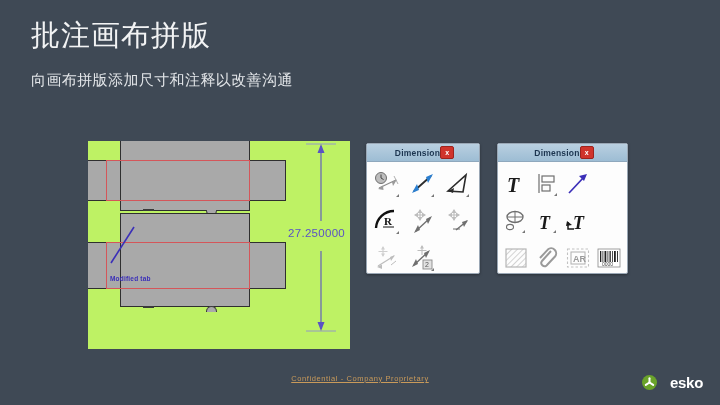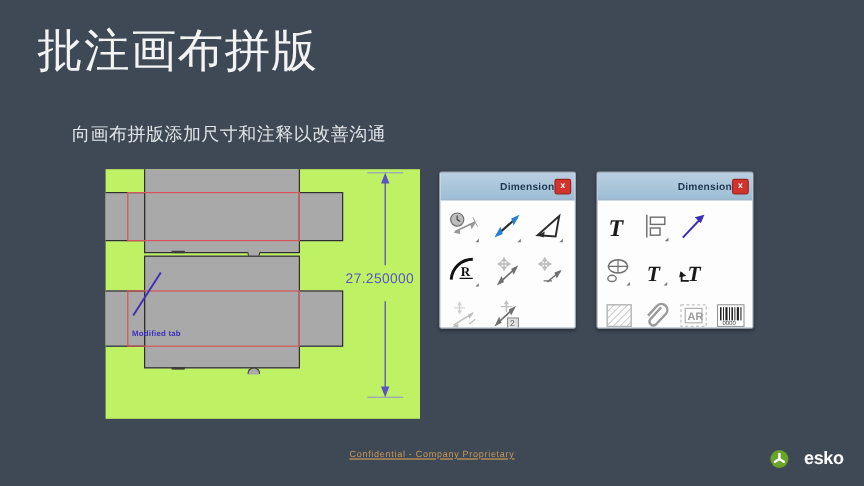--- a/index.html
+++ b/index.html
@@ -7,31 +7,29 @@
     width:720px;height:405px;overflow:hidden;
     background:#3f4955;
     font-family:"Liberation Sans","DejaVu Sans",sans-serif;
     position:relative;
   }
   #slide{position:absolute;inset:0;}
 
   
   .slide-title{
     position:absolute;left:31px;top:15px;
-    font-size:38px;line-height:40px;
+    font-size:29px;line-height:40px;
     color:#f2f3f4;font-weight:400;letter-spacing:1px;
     white-space:nowrap;
-    margin-top:8px;
   }
   .slide-subtitle{
-    position:absolute;left:31px;top:102px;
+    position:absolute;left:31px;top:69px;
     font-size:15px;line-height:22px;
     color:#e2e5e8;font-weight:400;letter-spacing:.4px;
     white-space:nowrap;
-    margin-left:29px;
   }
 
   
   .artwork{
     position:absolute;left:88px;top:141px;width:262px;height:208px;
     background:#bef264;overflow:hidden;
   }
   .panel{position:absolute;background:#a9a9a9;border:1px solid #2f2f2f;box-sizing:border-box;}
   .redbox{position:absolute;border:1.6px solid #d4565a;box-sizing:border-box;background:transparent;}
   .nick{position:absolute;background:#3a3a3a;height:2px;}
@@ -52,24 +50,24 @@
   }
 
   
   .palette{
     position:absolute;background:#fdfdfd;
     border:1px solid #9aa7b5;border-radius:2px;
     box-shadow:0 1px 3px rgba(0,0,0,.35);
     box-sizing:border-box;overflow:hidden;
   }
   .palette-title{
-    height:23px;
+    height:18px;
     background:linear-gradient(180deg,#b9cfe0 0%,#9dbdd4 100%);
     border-bottom:1px solid #8fa8bd;
-    display:flex;align-items:center;justify-content:flex-end;
+    display:flex;align-items:center;justify-content:center;
     padding:0 3px 0 6px;box-sizing:border-box;
   }
   .palette-title-text{
     font-size:8.5px;font-weight:bold;color:#1c3550;letter-spacing:.2px;
     white-space:nowrap;
   }
   .palette-close{
     width:12px;height:11px;background:#d0342c;border:1px solid #9e231d;
     border-radius:2px;color:#fff;font-size:7px;font-weight:bold;
     display:flex;align-items:center;justify-content:center;line-height:1;

